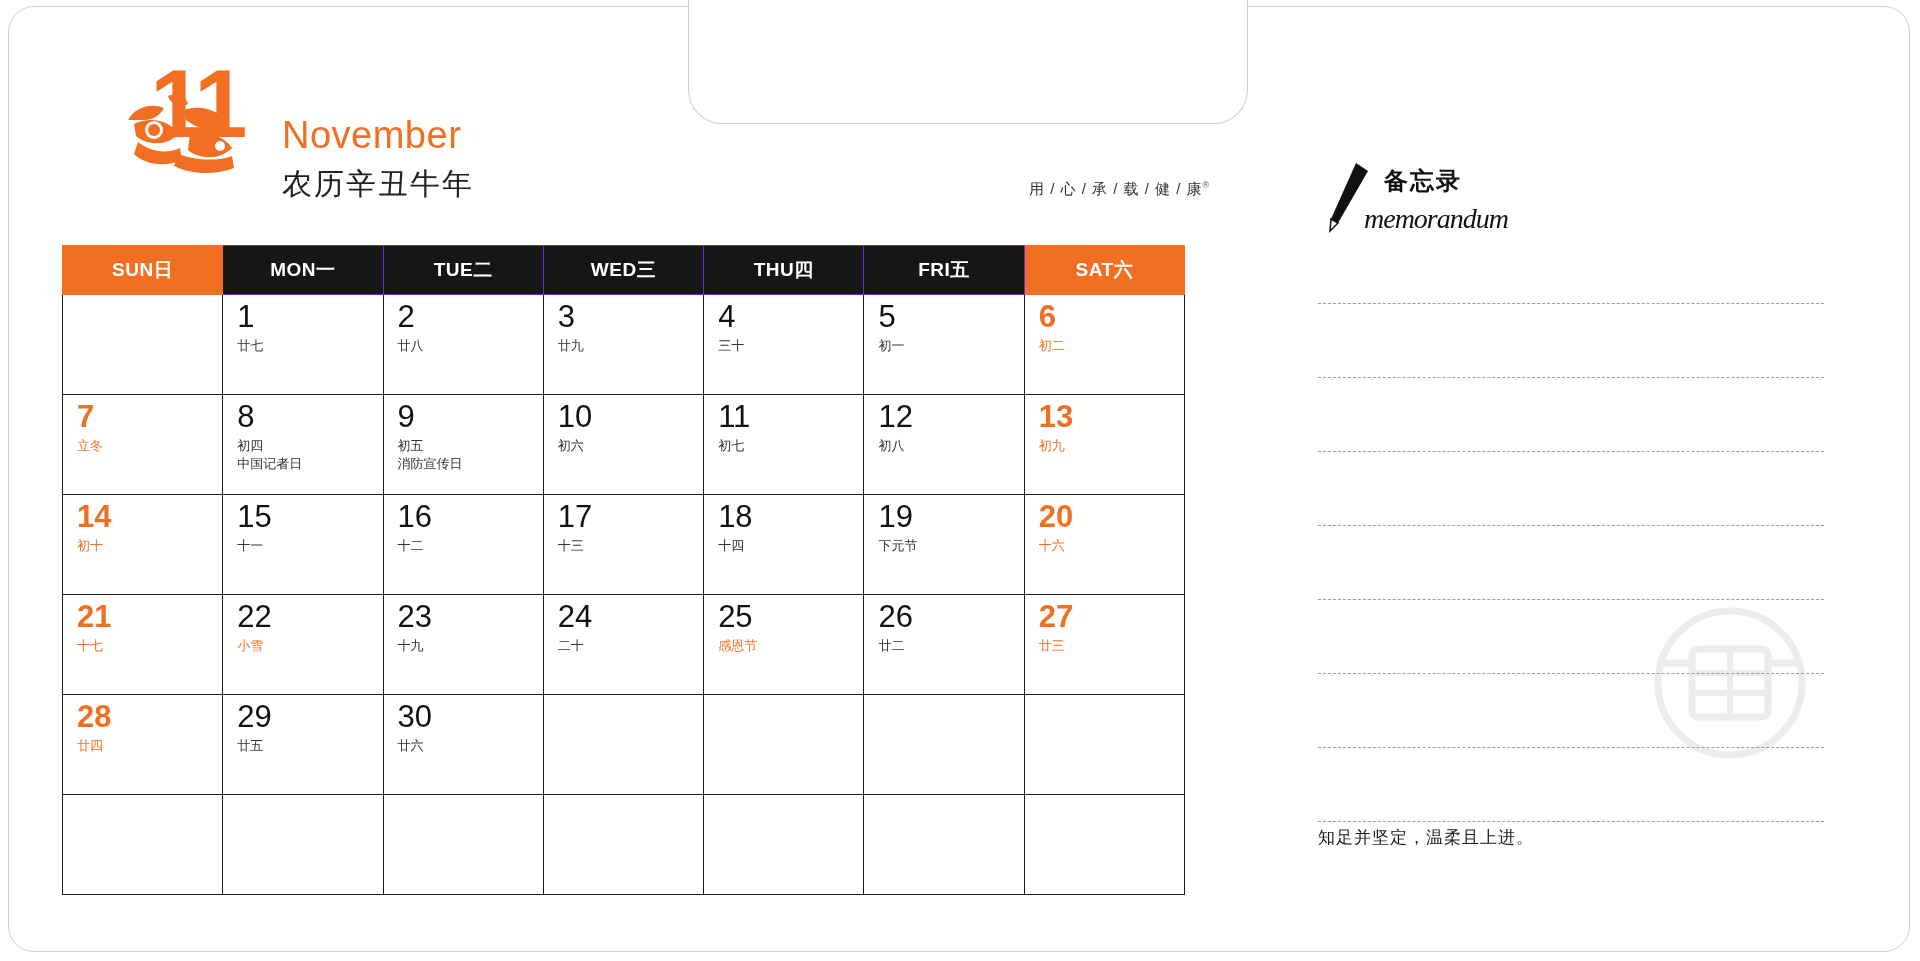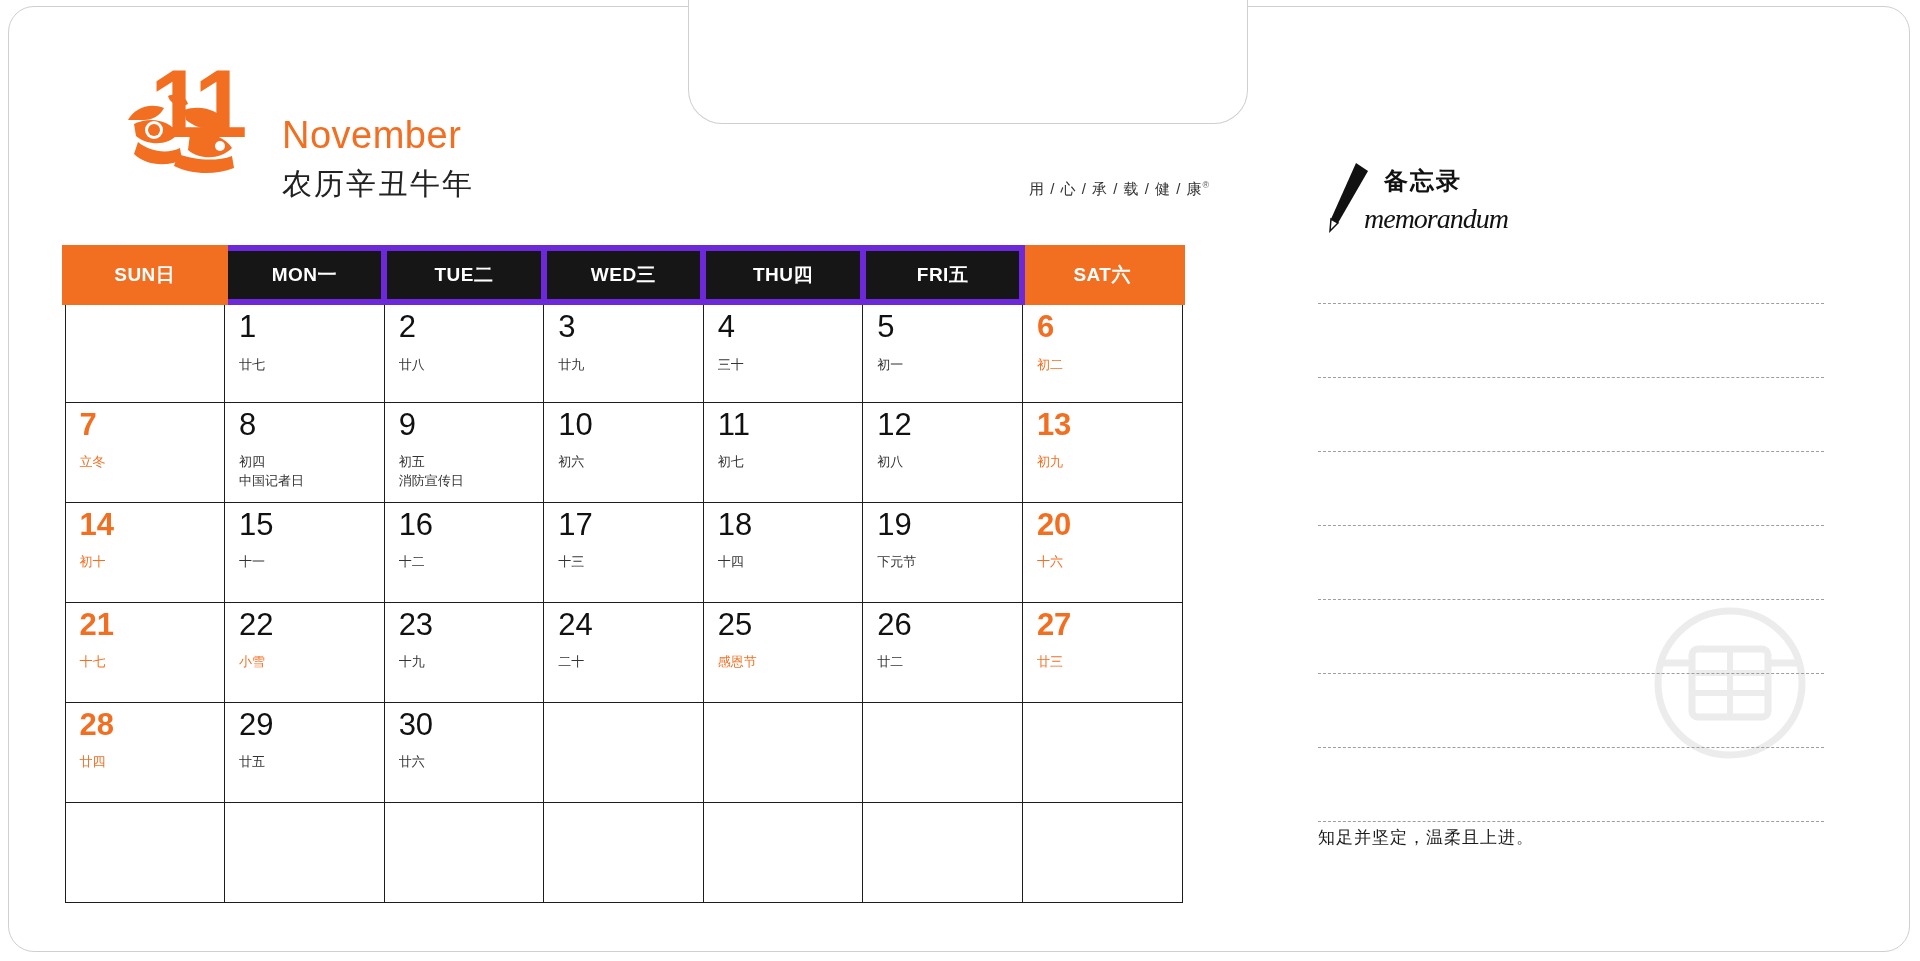--- a/index.html
+++ b/index.html
@@ -124,21 +124,21 @@
     width: 1123px;
     border-collapse: collapse;
     table-layout: fixed;
   }
   .calendar th {
     height: 46px;
     background: #161616;
     color: #ffffff;
     font-size: 19px;
     font-weight: bold;
-    border: 6px solid #6d28d9;
+    border: 1px solid #6d28d9;
     letter-spacing: 0.5px;
   }
   .calendar th.weekend {
     background: #F26E21;
     border-color: #F26E21;
   }
   .calendar td {
     height: 100px;
     width: 160px;
     border: 1px solid #1d1d1d;
@@ -148,21 +148,21 @@
   }
   .daynum {
     font-size: 31px;
     color: #111111;
     line-height: 1.05;
     font-family: "Liberation Sans", sans-serif;
   }
   .lunar {
     font-size: 13px;
     color: #333333;
-    margin-top: 12px;
+    margin-top: 3px;
     line-height: 1.45;
   }
   .festival {
     font-size: 13px;
     color: #333333;
     line-height: 1.45;
   }
   td.accent .daynum { color: #F26E21; font-weight: bold; }
   td.accent .lunar { color: #F26E21; }
   .lunar.accent, .festival.accent { color: #F26E21; }

